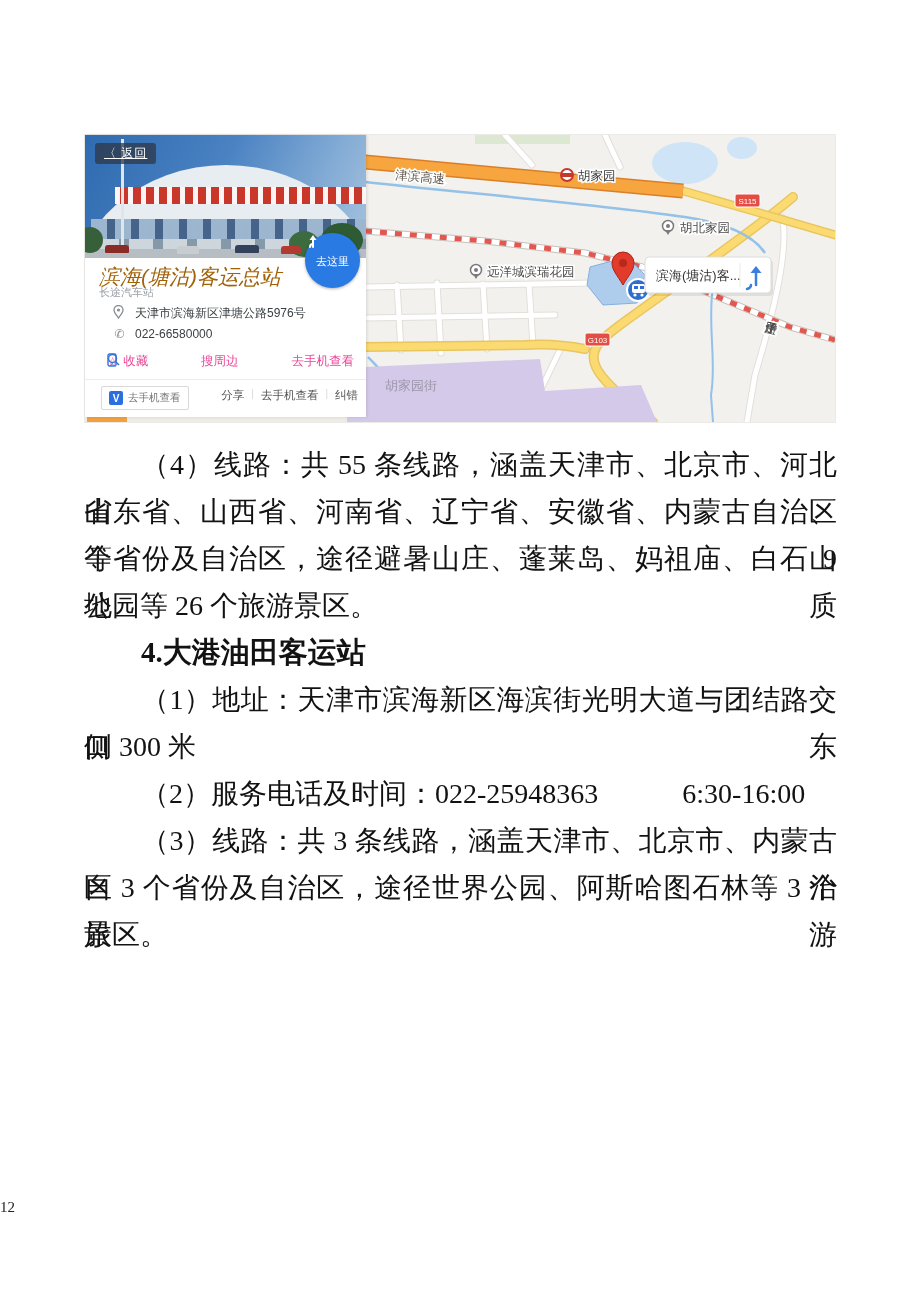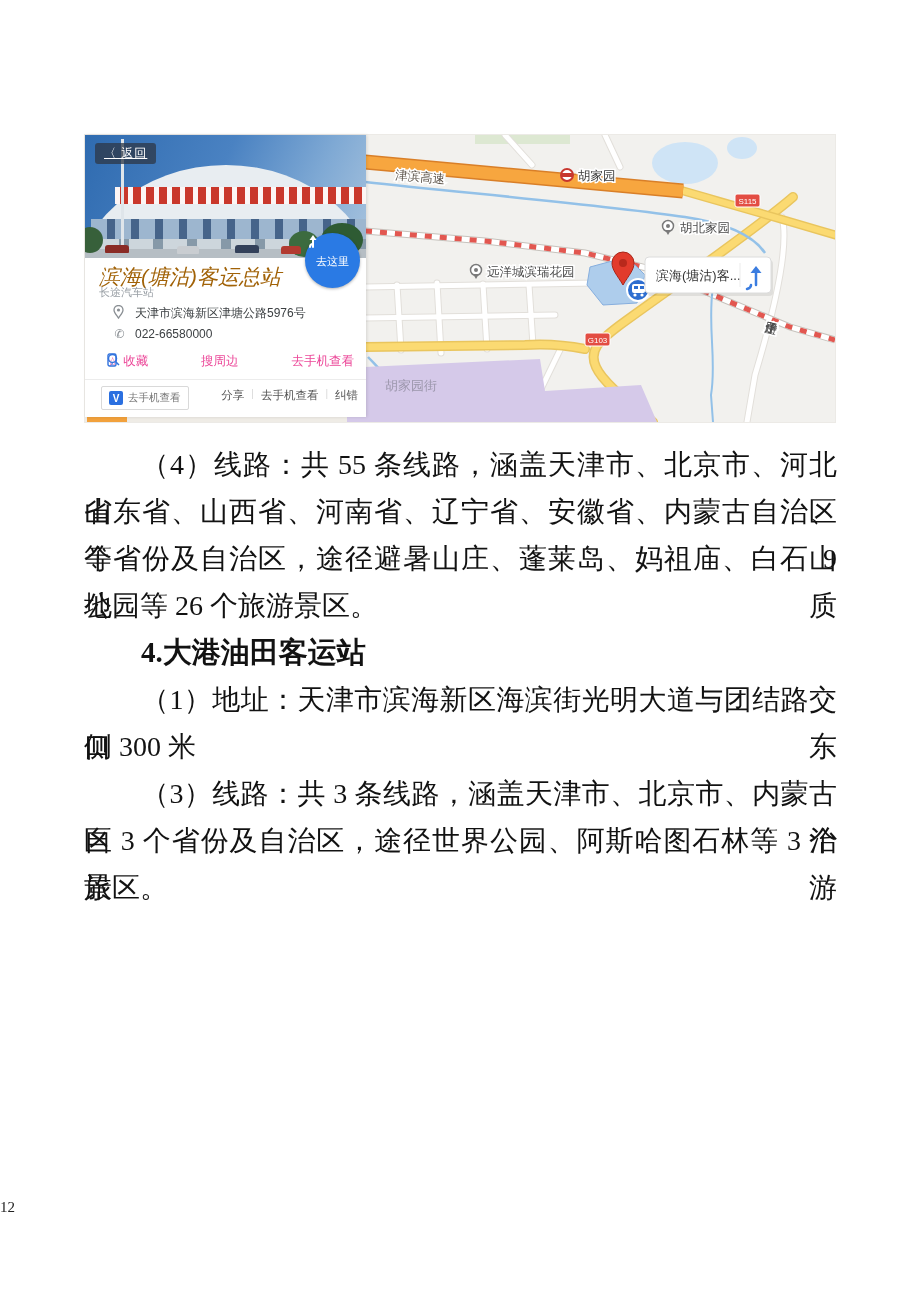--- a/index.html
+++ b/index.html
@@ -285,19 +285,20 @@
   </div>
 
   <div class="doc">
     <div class="line j ind">（4）线路：共 55 条线路，涵盖天津市、北京市、河北省、</div>
     <div class="line j">山东省、山西省、河南省、辽宁省、安徽省、内蒙古自治区等 9</div>
     <div class="line j">个省份及自治区，途径避暑山庄、蓬莱岛、妈祖庙、白石山地质</div>
     <div class="line">公园等 26 个旅游景区。</div>
     <div class="line head ind">4.大港油田客运站</div>
     <div class="line j ind">（1）地址：天津市滨海新区海滨街光明大道与团结路交口东</div>
     <div class="line">侧 300 米</div>
+    <div class="line ind">（2）服务电话及时间：022-25948363　　　6:30-16:00</div>
     <div class="line j ind">（3）线路：共 3 条线路，涵盖天津市、北京市、内蒙古自治</div>
     <div class="line j">区 3 个省份及自治区，途径世界公园、阿斯哈图石林等 3 个旅游</div>
     <div class="line">景区。</div>
   </div>
 
   <div class="pagenum">12</div>
 </div>
 
 </body></html>

